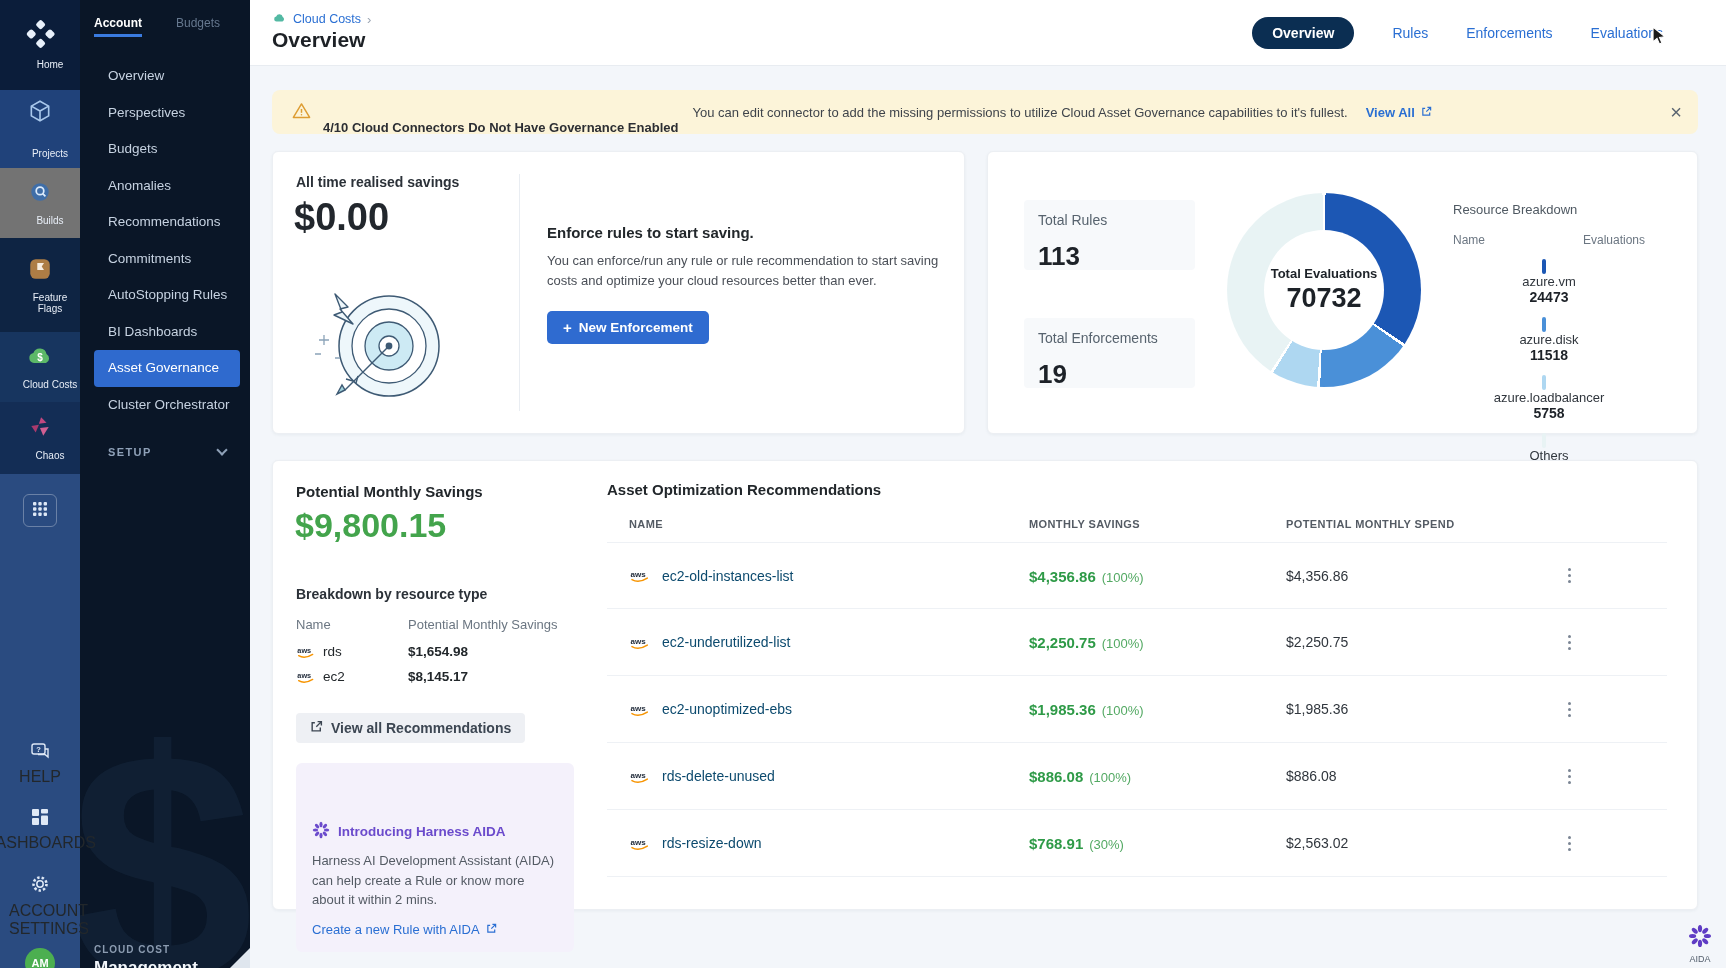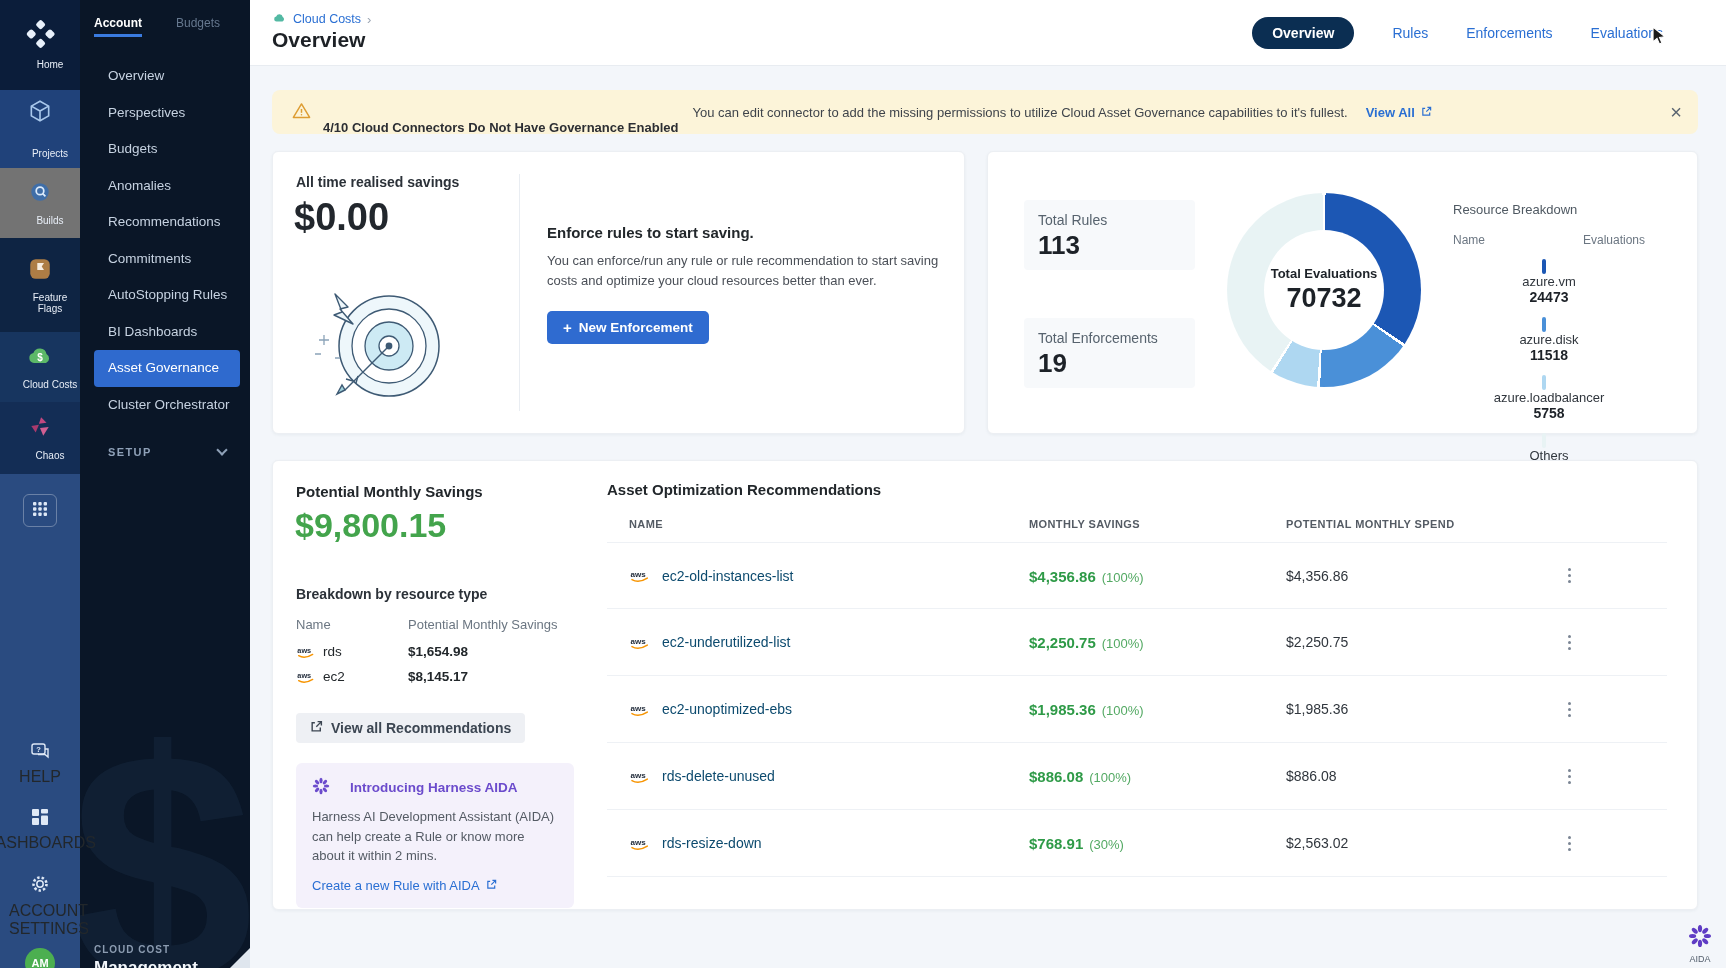--- a/index.html
+++ b/index.html
@@ -71,21 +71,21 @@
   .sc-illus { position:absolute; left:32px; top:130px; }
   .sc-divider { position:absolute; left:246px; top:22px; bottom:22px; width:1px; background:#e9edf2; }
   .cta { position:absolute; left:274px; top:72px; width:400px; }
   .cta-title { font-size:15px; font-weight:bold; color:#22272b; }
   .cta-body { font-size:13px; color:#4a4f57; line-height:1.55; margin-top:10px; }
   .btn-primary { margin-top:20px; background:#2f6bd0; color:#fff; border:none; border-radius:5px; font-size:13.5px; font-weight:bold; padding:8px 16px; cursor:pointer; display:inline-flex; align-items:center; gap:7px; font-family:inherit; }
   .plus-ico::before { content:"+"; font-size:15px; font-weight:bold; }
 
   .stat-box { position:absolute; left:36px; width:171px; height:70px; background:#f7f9fb; border-radius:4px; padding:12px 14px; }
   .stat-box .s-lbl { font-size:14px; color:#57636e; }
-  .stat-box .s-val { font-size:26px; font-weight:bold; color:#1d2228; margin-top:2px; }
+  .stat-box .s-val { font-size:26px; font-weight:bold; color:#1d2228; margin-top:13px; }
   .sb1 { top:48px; } .sb2 { top:166px; }
 
   .donut-wrap { position:absolute; left:239px; top:41px; width:194px; height:194px; }
   .donut { width:194px; height:194px; border-radius:50%; }
   .donut-hole { position:absolute; left:37px; top:37px; width:120px; height:120px; background:#fff; border-radius:50%; display:flex; flex-direction:column; align-items:center; justify-content:center; }
   .dh-lbl { font-size:13px; font-weight:bold; color:#1d2228; }
   .dh-val { font-size:27px; font-weight:bold; color:#1d2228; margin-top:2px; }
 
   .legend { position:absolute; left:465px; top:50px; width:192px; }
   .lg-title { font-size:13px; color:#4f5962; }
@@ -102,21 +102,21 @@
   .p-value { position:absolute; left:0; top:45px; font-size:34px; font-weight:bold; color:#43a44c; }
   .p-sub { position:absolute; left:1px; top:125px; font-size:14px; font-weight:600; color:#2b3138; }
   .p-thead { position:absolute; top:156px; left:1px; width:290px; display:flex; font-size:13px; color:#6b7682; }
   .p-thead .c2, .p-row .c2 { margin-left:auto; width:178px; }
   .p-row { position:absolute; left:1px; width:290px; display:flex; align-items:center; font-size:13.5px; color:#22272b; }
   .p-row .c1 { display:flex; align-items:center; gap:7px; }
   .p-row .c2 { font-weight:600; }
   .pr1 { top:183px; } .pr2 { top:208px; }
   .btn-ghost { position:absolute; left:1px; top:252px; background:#eef0f4; border:none; border-radius:4px; padding:7px 14px; font-size:14px; font-weight:600; color:#3c4652; display:inline-flex; align-items:center; gap:8px; cursor:pointer; font-family:inherit; }
   .aida-box { position:absolute; left:1px; top:302px; width:278px; background:#f4f1fb; border-radius:6px; padding:14px 16px; }
-  .aida-head { display:flex; align-items:center; gap:20px; font-size:13.5px; font-weight:bold; color:#6b4bcc; }
+  .aida-head { display:flex; align-items:center; gap:8px; font-size:13.5px; font-weight:bold; color:#6b4bcc;margin-top:44px; }
   .aida-body { font-size:13px; color:#545b64; line-height:1.5; margin-top:9px; }
   .aida-link { font-size:13px; color:#2a6fd3; margin-top:12px; display:inline-flex; align-items:center; gap:6px; cursor:pointer; }
 
   .tcol { position:absolute; left:334px; top:0; right:30px; }
   .t-title { position:absolute; left:0; top:20px; font-size:15px; font-weight:bold; color:#22272b; }
   .t-head { position:absolute; top:57px; left:0; right:0; font-size:11px; font-weight:bold; letter-spacing:.4px; color:#545b64; }
   .t-head .h1 { position:absolute; left:22px; } .t-head .h2 { position:absolute; left:422px; } .t-head .h3 { position:absolute; left:679px; }
   .t-rows { position:absolute; top:81px; left:0; right:0; }
   .t-row { height:67px; border-bottom:1px solid #eef1f5; position:relative; }
   .t-row:first-child { border-top:1px solid #eef1f5; }

